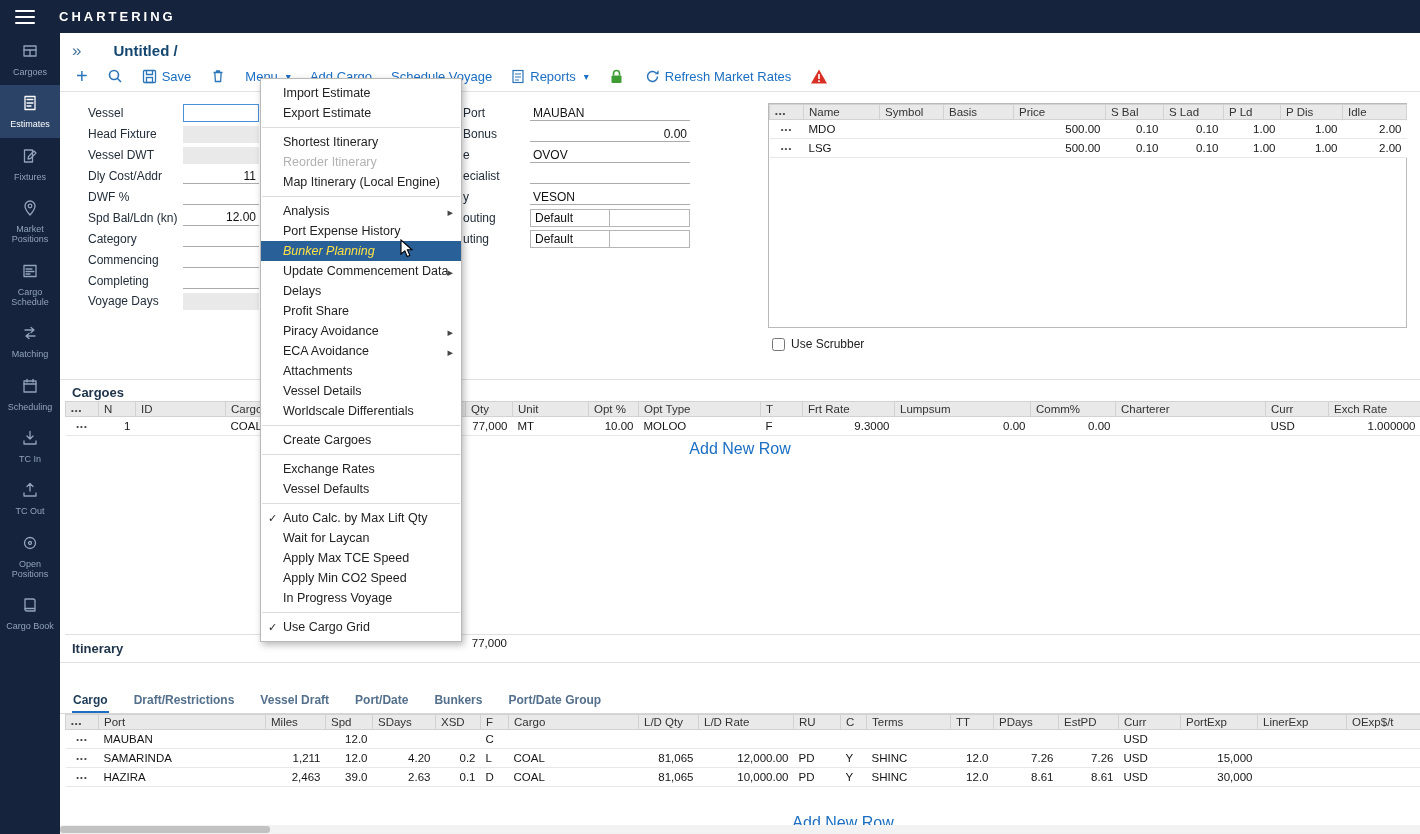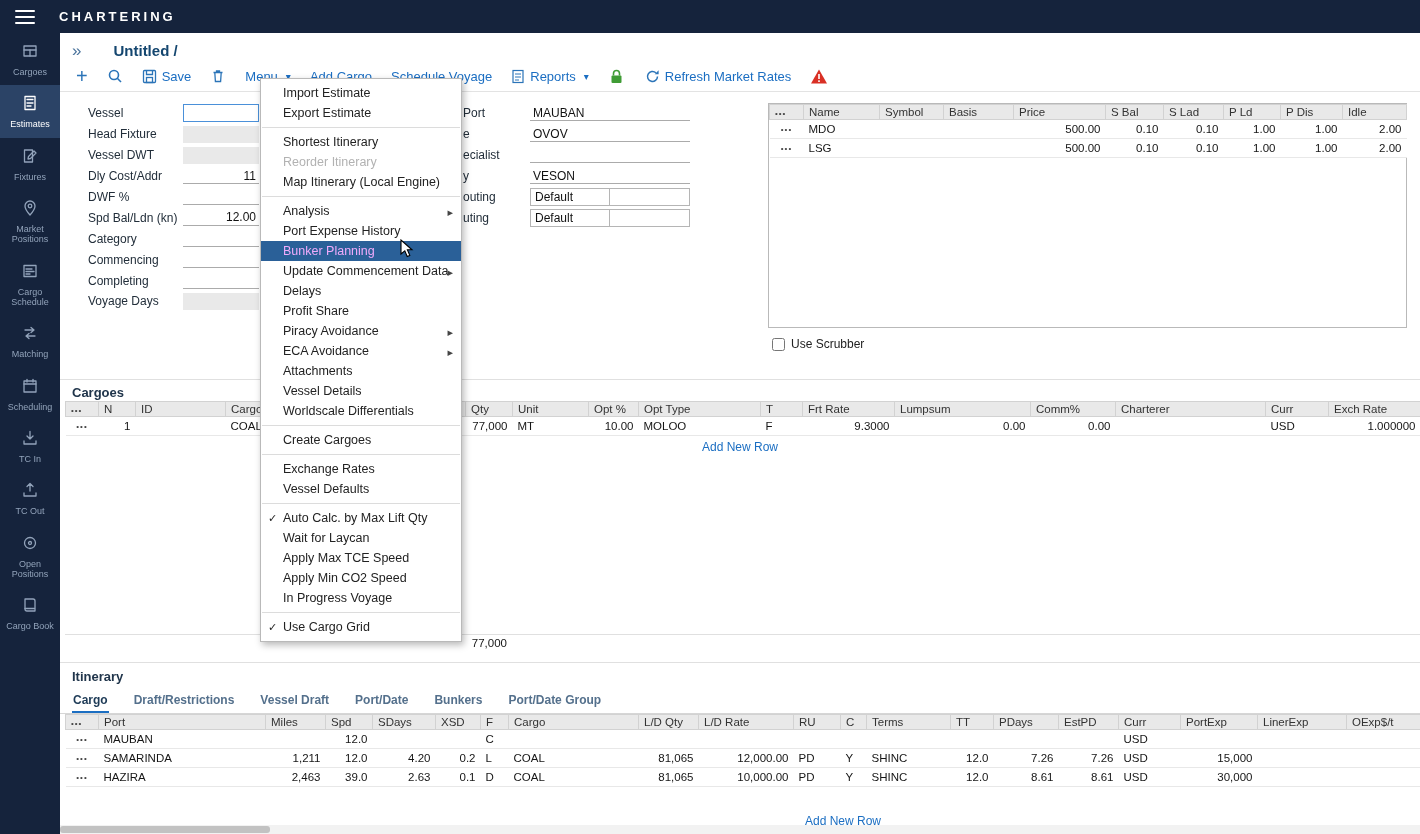--- a/index.html
+++ b/index.html
@@ -69,39 +69,39 @@
 
   .bunker-panel { position:absolute; left:708px; top:70px; width:639px; height:225px;
     border:1px solid #b9b9b9; background:#fff; }
   .scrubber { position:absolute; left:712px; top:304px; display:flex; align-items:center; gap:6px;
     font-size:12px; color:#222; }
   .scrubber input { width:13px; height:13px; }
 
   .sec-divider { position:absolute; left:0; width:1360px; border-top:1px solid #e0e0e0; }
   .sec-title { position:absolute; left:12px; font-size:13px; font-weight:bold; color:#20354b; }
 
-  .addrow { position:absolute; color:#1b6ec2; font-size:12px; cursor:pointer; transform:translateX(-50%); }
+  .addrow { position:absolute; color:#1b6ec2; font-size:16px; cursor:pointer; transform:translateX(-50%); }
 
   .totals-line { position:absolute; left:5px; top:601px; width:1355px; border-top:1px solid #e0e0e0; }
   .totals-qty { position:absolute; left:5px; top:604px; width:442px; text-align:right; font-size:11.5px; color:#151515; }
 
   
   .tabs { position:absolute; left:0; top:658px; width:1360px; height:23px; border-bottom:1px solid #d6d6d6;
     padding-left:12px; display:flex; gap:24px; }
   .tab { font-size:12px; font-weight:bold; color:#54708c; padding:2px 1px 5px; cursor:pointer; white-space:nowrap; }
   .tab.active { color:#1d3a56; border-bottom:2px solid #1b6ec2; }
 
   
   .menu { position:absolute; left:200px; top:45px; width:202px; background:#fff; border:1px solid #b9b9b9;
     box-shadow:2px 3px 7px rgba(0,0,0,.28); padding:4px 0; z-index:100; font-size:12.5px; color:#222; }
   .mi { position:relative; padding:3px 20px 3px 22px; line-height:14px; white-space:nowrap; cursor:pointer; }
   .mi.checked::before { content:"✓"; position:absolute; left:7px; font-size:11px; }
   .mi.has-sub::after { content:"▸"; position:absolute; right:8px; top:4px; font-size:11px; color:#444; }
   .mi.disabled { color:#b2b2b2; cursor:default; }
-  .mi.active { background:#2a6098; color:#f0abfc; }
+  .mi.active { background:#2a6098; color:#fde047;font-style:italic; }
   .msep { border-top:1px solid #dcdcdc; margin:4px 1px; }
 
   .cursor { position:absolute; left:340px; top:206px; z-index:200; }
 
   
   .hscroll { position:absolute; left:0; top:792px; width:1360px; height:9px; background:#f2f2f2; }
   .hscroll .thumb { position:absolute; left:0; top:1px; width:210px; height:7px; background:#c2c2c2; border-radius:3px; }
 
   .abs { position:absolute; }
 </style>
@@ -314,20 +314,24 @@
     <div class="frow">
         <span class="flabel">Voyage Days</span>
         <input class="fld ro" style="">
       </div>
   </div>
 
   <div class="form-mid">
     <div class="mrow">
         <span class="mlabel">Port</span>
         <input class="mfld" value="MAUBAN" style="">
+      </div>
+    <div class="mrow">
+        <span class="mlabel">Bonus</span>
+        <input class="mfld num" value="0.00" style="">
       </div>
     <div class="mrow">
         <span class="mlabel">e</span>
         <input class="mfld" value="OVOV" style="">
       </div>
     <div class="mrow">
         <span class="mlabel">ecialist</span>
         <input class="mfld" style="">
       </div>
     <div class="mrow">
@@ -466,21 +470,21 @@
         <td class="r">1.000000</td>
       </tr>
     </tbody>
   </table>
   <span class="addrow" style="left:680px; top:407px">Add New Row</span>
 
   <div class="totals-line"></div>
   <div class="totals-qty">77,000</div>
 
   <div class="sec-divider" style="top:629px"></div>
-  <div class="sec-title" style="top:636px">Itinerary</div>
+  <div class="sec-title" style="top:608px">Itinerary</div>
 
   <div class="tabs">
     <span class="tab active">Cargo</span>
     <span class="tab">Draft/Restrictions</span>
     <span class="tab">Vessel Draft</span>
     <span class="tab">Port/Date</span>
     <span class="tab">Bunkers</span>
     <span class="tab">Port/Date Group</span>
   </div>
 

